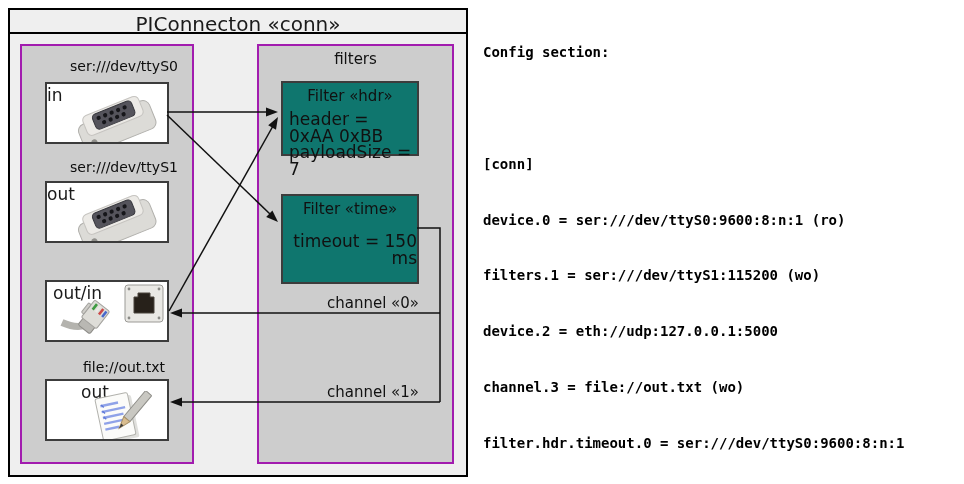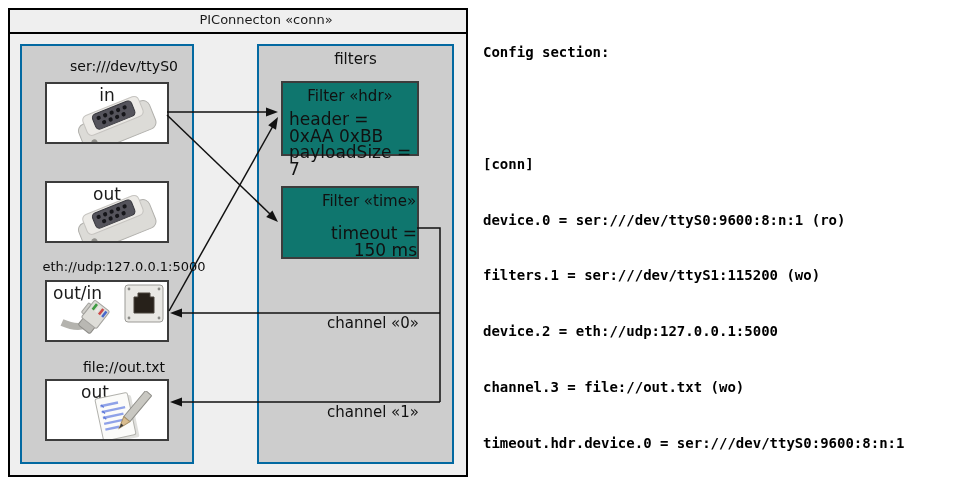--- a/index.html
+++ b/index.html
@@ -3,45 +3,45 @@
 <meta charset="utf-8">
 <style>
   html,body{margin:0;padding:0;background:#fff;}
   #stage{position:relative;width:964px;height:484px;background:#ffffff;overflow:hidden;
          font-family:"DejaVu Sans",sans-serif;color:#111;}
 
   
   .outer-box{position:absolute;left:8px;top:8px;width:460px;height:469px;
              box-sizing:border-box;border:2px solid #000;background:#efefef;}
   .diagram-title{position:absolute;left:0;top:2px;width:100%;text-align:center;
-                 font-size:13px;color:#1a1a1a;margin-left:28px;}
+                 font-size:20px;color:#1a1a1a;}
   .title-sep{position:absolute;left:0;top:22px;width:100%;height:0;border-top:2px solid #000;}
 
-  .panel{position:absolute;box-sizing:border-box;border:2px solid #0369a1;background:#cdcdcd;}
+  .panel{position:absolute;box-sizing:border-box;border:2px solid #a21caf;background:#cdcdcd;}
   .devices-panel{left:10px;top:34px;width:174px;height:420px;}
   .filters-panel{left:247px;top:34px;width:197px;height:420px;}
   .filters-title{position:absolute;left:0;top:4px;width:100%;text-align:center;font-size:15px;}
 
   .dev-label{position:absolute;left:10px;width:208px;text-align:center;font-size:14px;color:#0d0d0d;}
   .dev-label.small{font-size:13px;}
   .dev-box{position:absolute;left:35px;width:124px;height:62px;box-sizing:border-box;
            border:2px solid #3c3c3c;background:#fff;overflow:hidden;}
   .dir{position:absolute;font-size:17px;color:#1a1a1a;line-height:1;}
-  .dir.center{left:0;width:100%;text-align:center;top:3px;}
+  .dir.center{left:0;width:100%;top:3px;}
   .dir.tl{left:6px;top:3px;}
   .icon{position:absolute;}
 
   .filter-box{position:absolute;left:271px;width:138px;box-sizing:border-box;
               border:2px solid #3c3c3c;background:#0f766e;}
   .filter-title{text-align:center;font-size:15px;padding-top:4px;}
   .filter-props{font-size:17px;line-height:16.5px;padding-left:6px;}
   .fp-hdr .filter-props{margin-top:6px;}
   .fp-time .filter-props{margin-top:15px;text-align:right;}
 
-  .chan-label{position:absolute;left:247px;width:162px;text-align:right;font-size:15px;margin-top:20px;}
+  .chan-label{position:absolute;left:247px;width:162px;text-align:right;font-size:15px;}
 
   #arrows{position:absolute;left:0;top:0;pointer-events:none;}
 
   
   .config{position:absolute;left:483px;top:6px;
           font-family:"DejaVu Sans Mono",monospace;font-size:14px;font-weight:bold;
           line-height:18.6px;color:#000;white-space:pre;}
   .config .blank{height:18.6px;}
 </style>
 </head>
@@ -76,20 +76,21 @@
             <circle cx="39.5" cy="24" r="2.1" fill="#16161a"></circle>
               <circle cx="46.5" cy="24" r="2.1" fill="#16161a"></circle>
             <circle cx="53.5" cy="24" r="2.1" fill="#16161a"></circle>
               <circle cx="60.5" cy="24" r="2.1" fill="#16161a"></circle>
             <circle cx="23" cy="39" r="3" fill="#8f8e8a"></circle>
           </g>
         </svg>
       </span>
     </div>
 
+    <div class="dev-label" style="top:149px;">ser:///dev/ttyS1</div>
     <div class="dev-box" style="top:171px;">
       <div class="dir center">out</div>
       <span class="icon" style="left:18px;top:10px;">
         <svg width="100" height="50" viewBox="0 0 100 50">
           <g transform="rotate(-22 50 27)">
             <rect x="12" y="18" width="76" height="30" rx="7" fill="#dcdbd7" stroke="#b1b0ac"></rect>
             <rect x="20" y="11" width="60" height="21" rx="5" fill="#eceae6" stroke="#c6c4c0"></rect>
             <rect x="30" y="13" width="42" height="16" rx="4" fill="#55545c" stroke="#38383e"></rect>
             <circle cx="36" cy="18" r="2.1" fill="#16161a"></circle>
               <circle cx="43" cy="18" r="2.1" fill="#16161a"></circle>
@@ -99,21 +100,20 @@
             <circle cx="39.5" cy="24" r="2.1" fill="#16161a"></circle>
               <circle cx="46.5" cy="24" r="2.1" fill="#16161a"></circle>
             <circle cx="53.5" cy="24" r="2.1" fill="#16161a"></circle>
               <circle cx="60.5" cy="24" r="2.1" fill="#16161a"></circle>
             <circle cx="23" cy="39" r="3" fill="#8f8e8a"></circle>
           </g>
         </svg>
       </span>
     </div>
 
-    <div class="dev-label small" style="top:249px;">eth://udp:127.0.0.1:5000</div>
     <div class="dev-box" style="top:270px;">
       <div class="dir tl">out/in</div>
       <span class="icon" style="left:76px;top:2px;">
         <svg width="42" height="40" viewBox="0 0 42 40">
           <rect x="2" y="1" width="38" height="37" rx="3" fill="#e9e8e4" stroke="#9b9a96"></rect>
           <polygon points="11,29 11,13 15,13 15,9 27,9 27,13 31,13 31,29" fill="#27211a" stroke="#4a443c"></polygon>
           <circle cx="6" cy="5" r="1.4" fill="#8a8a86"></circle>
             <circle cx="36" cy="5" r="1.4" fill="#8a8a86"></circle>
           <circle cx="6" cy="34" r="1.4" fill="#8a8a86"></circle>
             <circle cx="36" cy="34" r="1.4" fill="#8a8a86"></circle>
@@ -155,21 +155,21 @@
       </span>
     </div>
 
     <div class="filter-box fp-hdr" style="top:71px;height:75px;">
       <div class="filter-title">Filter «hdr»</div>
       <div class="filter-props">
         <div>header = 0xAA 0xBB</div>
         <div>payloadSize = 7</div>
       </div>
     </div>
-    <div class="filter-box fp-time" style="top:176px;height:73px;padding-left:38px;">
+    <div class="filter-box fp-time" style="top:184px;height:90px;">
       <div class="filter-title">Filter «time»</div>
       <div class="filter-props">
         <div>timeout = 150 ms</div>
       </div>
     </div>
 
     <div class="chan-label" style="top:284px;">channel «0»</div>
     <div class="chan-label" style="top:373px;">channel «1»</div>
   </div>
 
@@ -192,21 +192,21 @@
   </svg>
 
   <div class="config">
     <div>Config section:</div>
     <div class="blank"></div>
     <div>[conn]</div>
     <div>device.0 = ser:///dev/ttyS0:9600:8:n:1 (ro)</div>
     <div>filters.1 = ser:///dev/ttyS1:115200 (wo)</div>
     <div>device.2 = eth://udp:127.0.0.1:5000</div>
     <div>channel.3 = file://out.txt (wo)</div>
-    <div>timeout.hdr.device.0 = ser:///dev/ttyS0:9600:8:n:1</div>
+    <div>filter.hdr.timeout.0 = ser:///dev/ttyS0:9600:8:n:1</div>
     
     
     
     
     
     
     
     
     
     

